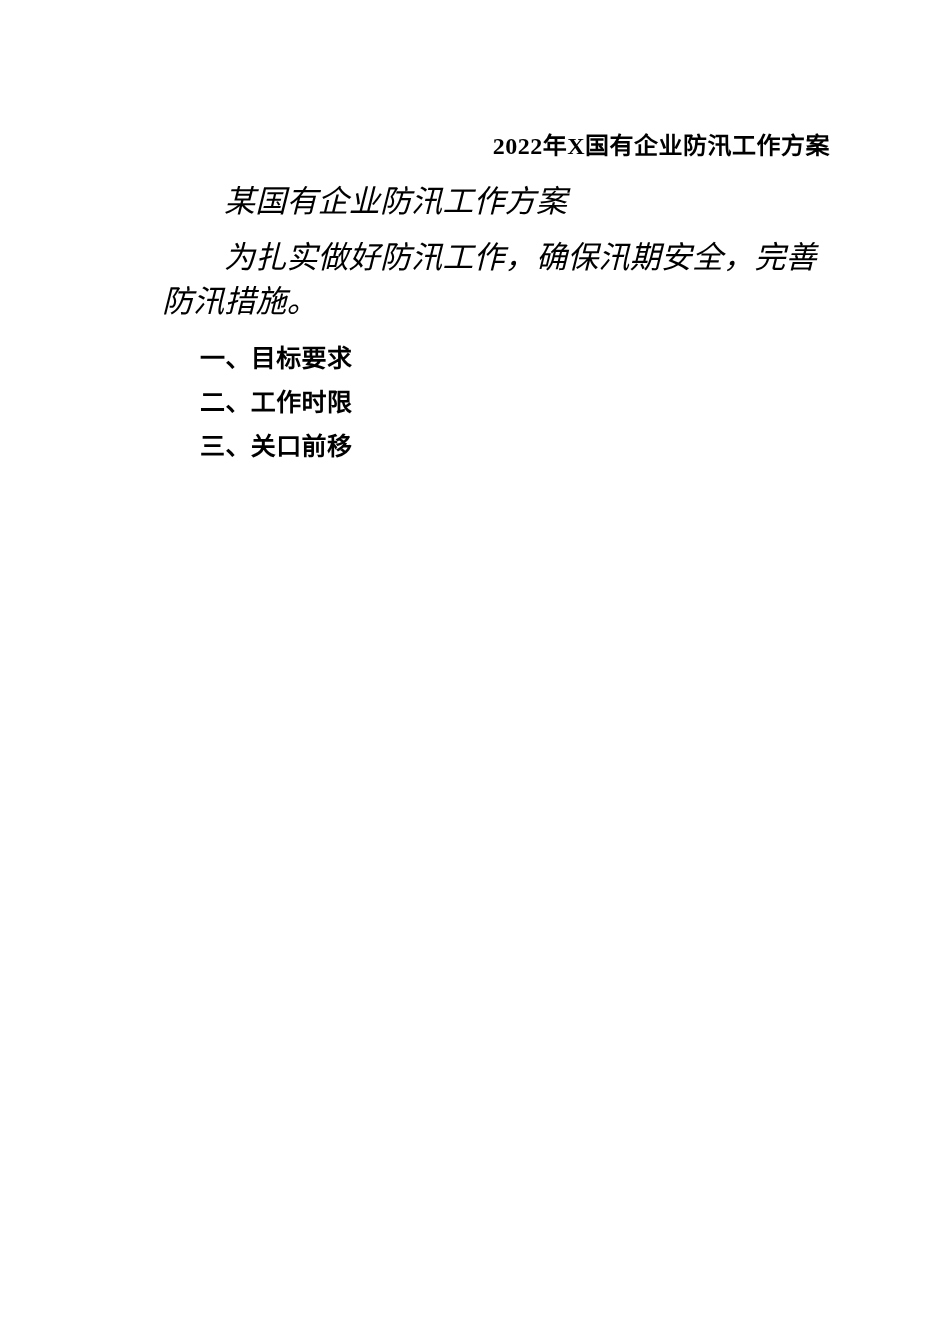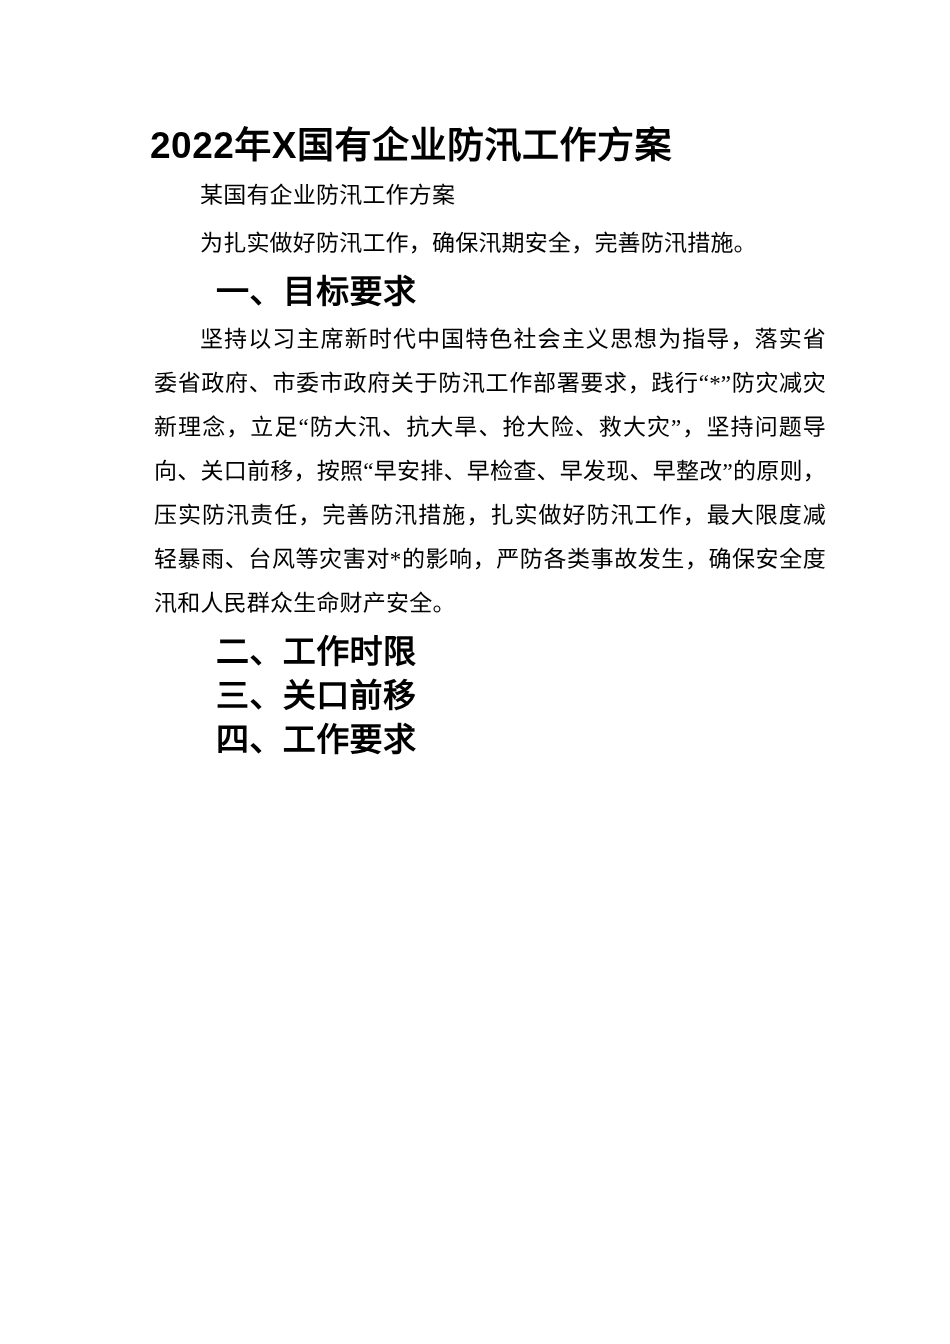--- a/index.html
+++ b/index.html
@@ -26,53 +26,54 @@
 
   .doc-body {
     position: absolute;
     left: 150px;
     top: 124px;
     width: 680px;
   }
 
   
   .doc-title {
-    font-family: Liberation Sans, sans-serif;
+    font-family: Liberation Serif, serif;
     font-weight: 700;
-    font-size: 37px;
+    font-size: 24px;
     line-height: 44px;
-    text-align: left;
+    text-align: right;
     letter-spacing: 0.5px;
     margin: 0 0 6px 0;
     white-space: nowrap;
   }
 
   
   .heading {
     font-family: "Liberation Sans", "DejaVu Sans", sans-serif;
     font-weight: 700;
-    font-size: 33px;
+    font-size: 25px;
     line-height: 44px;
     letter-spacing: 0.4px;
     text-indent: 2em;
     margin: 0;
     white-space: nowrap;
   }
 
   
   .para {
     font-family: "Liberation Serif", "DejaVu Serif", serif;
-    font-size: 23px;
+    font-size: 31px;
     line-height: 44px;
     letter-spacing: 0.2px;
     text-indent: 2em;
     text-align: justify;
     text-justify: inter-character;
-    margin: 4px;
+    margin: 12px;
     word-break: break-all;
+    font-style: italic;
   }
 
   
   .para.noju {
     text-align: left;
   }
 </style>
 </head>
 <body>
 
@@ -80,24 +81,22 @@
   <div class="doc-body">
 
     <h1 class="doc-title">2022年X国有企业防汛工作方案</h1>
 
     <p class="para noju">某国有企业防汛工作方案</p>
 
     <p class="para noju">为扎实做好防汛工作，确保汛期安全，完善防汛措施。</p>
 
     <h2 class="heading">一、目标要求</h2>
 
-    <p class="para">坚持以习主席新时代中国特色社会主义思想为指导，落实省委省政府、市委市政府关于防汛工作部署要求，践行“*”防灾减灾新理念，立足“防大汛、抗大旱、抢大险、救大灾”，坚持问题导向、关口前移，按照“早安排、早检查、早发现、早整改”的原则，压实防汛责任，完善防汛措施，扎实做好防汛工作，最大限度减轻暴雨、台风等灾害对*的影响，严防各类事故发生，确保安全度汛和人民群众生命财产安全。</p>
 
     <h2 class="heading">二、工作时限</h2>
 
 
     <h2 class="heading">三、关口前移</h2>
 
-    <h2 class="heading">四、工作要求</h2>
 
 
   </div>
 </div>
 
 </body></html>

